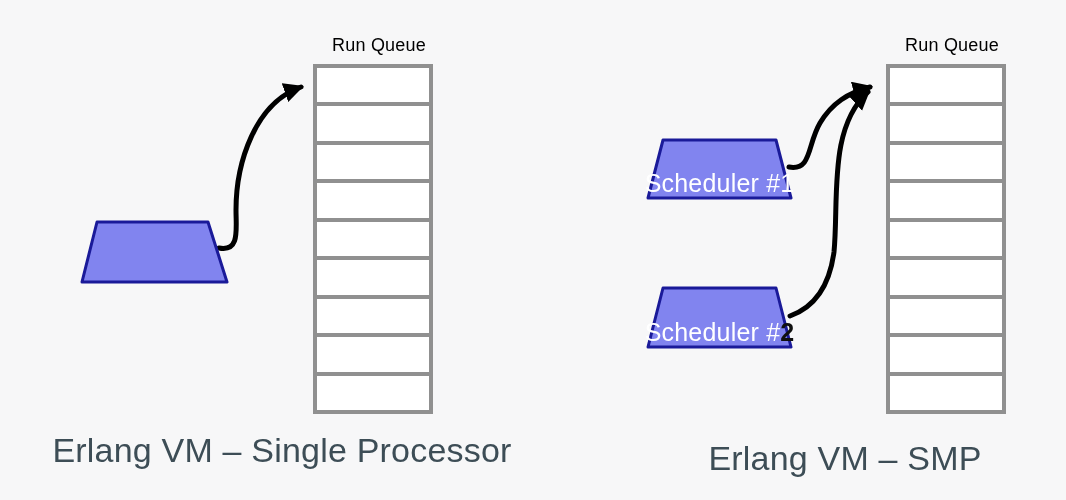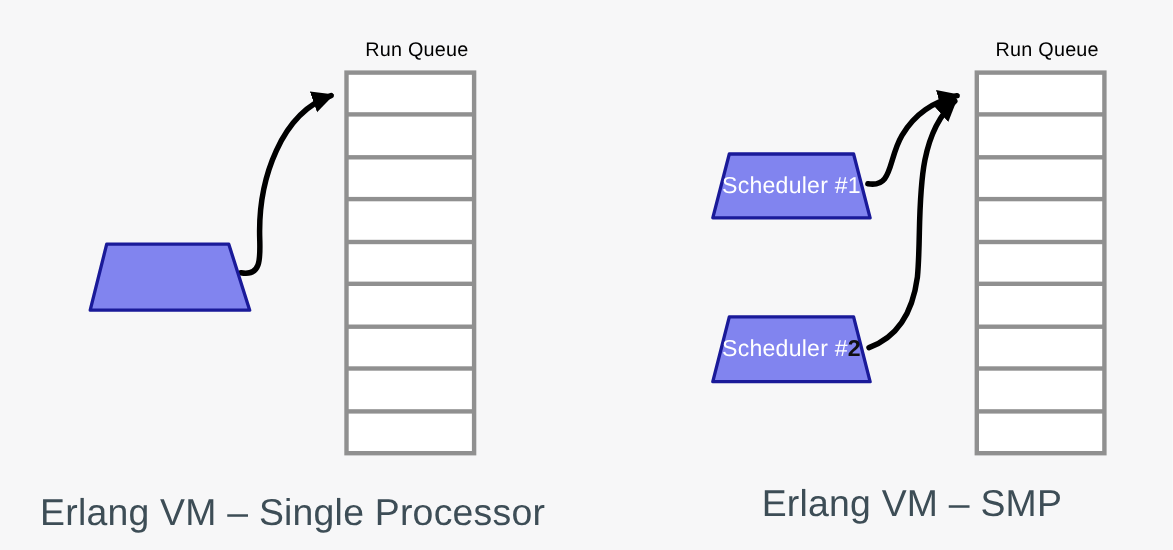--- a/index.html
+++ b/index.html
@@ -20,22 +20,22 @@
   }
   .queue {
     position: absolute; width: 120px; height: 350px;
     box-sizing: border-box; padding: 4px;
     display: flex; flex-direction: column; gap: 4px;
   }
   .queue > .cell {
     flex: 1 1 auto; background: #ffffff;
   }
   .sched-label {
-    position: absolute; display: flex; align-items: center; justify-content: center;
-    font-size: 21px; letter-spacing: 0.2px; white-space: nowrap;
+    position: absolute; display: flex; align-items: flex-end; justify-content: center;
+    font-size: 25px; letter-spacing: 0.2px; white-space: nowrap;
   }
   .caption {
     position: absolute; height: 44px; text-align: center;
     font-size: 34px; line-height: 44px; letter-spacing: 0.2px;
   }
 </style>
 </head>
 <body>
 
 <div class="stage" style="background-color: rgb(247, 247, 248);">
@@ -66,21 +66,21 @@
       <div class="cell"></div>
       <div class="cell"></div>
       <div class="cell"></div>
       <div class="cell"></div>
       <div class="cell"></div>
       <div class="cell"></div>
       <div class="cell"></div>
     </div>
 
 
-  <div class="caption" style="left: 0px; top: 444px; width: 532px; color: rgb(61, 77, 86);">Erlang VM – Single Processor</div>
+  <div class="caption" style="left: 0px; top: 428px; width: 532px; color: rgb(61, 77, 86); padding-left: 16px;">Erlang VM – Single Processor</div>
 
   <div class="rq-label" style="left: 886px; top: 32px; width: 132px; color: rgb(0, 0, 0);">Run Queue</div>
 
   <div class="queue" style="left: 886px; top: 64px; background-color: rgb(144, 144, 144);">
       <div class="cell"></div>
       <div class="cell"></div>
       <div class="cell"></div>
       <div class="cell"></div>
       <div class="cell"></div>
       <div class="cell"></div>
@@ -92,15 +92,15 @@
   <div class="sched-label" style="left: 648px; top: 140px; width: 143px; height: 58px; color: rgb(255, 255, 255);">
     <span>Scheduler #</span>
       <span style="color: rgb(255, 255, 255); font-weight: 400;">1</span>
   </div>
 
   <div class="sched-label" style="left: 648px; top: 288px; width: 143px; height: 59px; color: rgb(255, 255, 255);">
     <span>Scheduler #</span>
       <span style="color: rgb(16, 16, 16); font-weight: 700;">2</span>
   </div>
 
-  <div class="caption" style="left: 612px; top: 436px; width: 434px; color: rgb(61, 77, 86);">Erlang VM – SMP</div>
+  <div class="caption" style="left: 628px; top: 436px; width: 434px; color: rgb(61, 77, 86);">Erlang VM – SMP</div>
 
 </div>
 
 </body></html>

